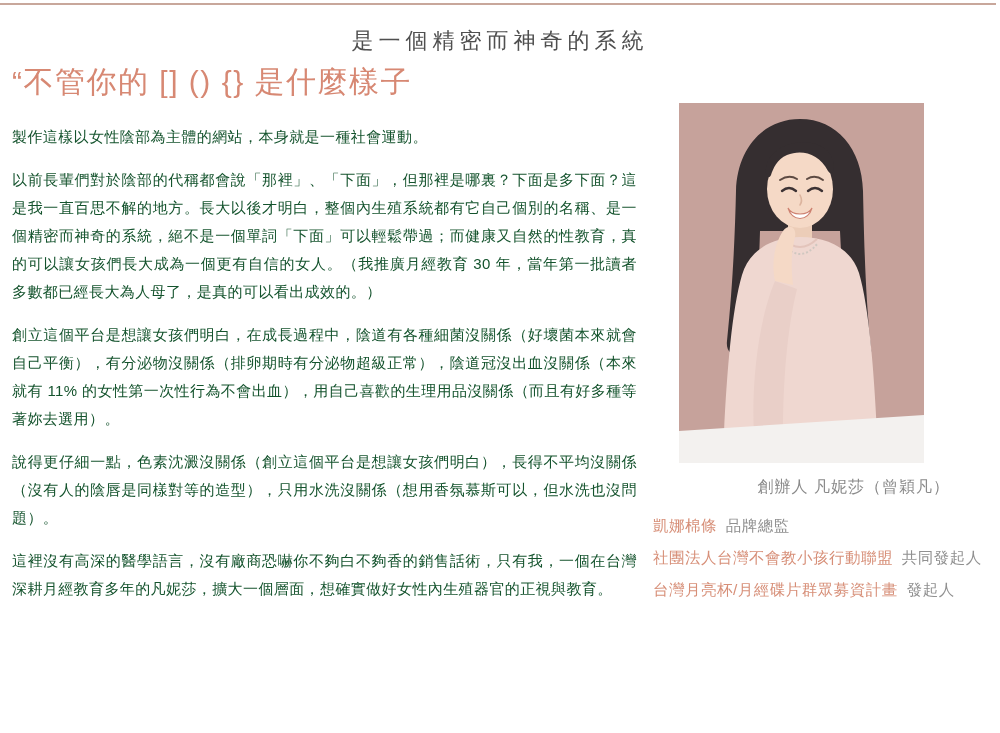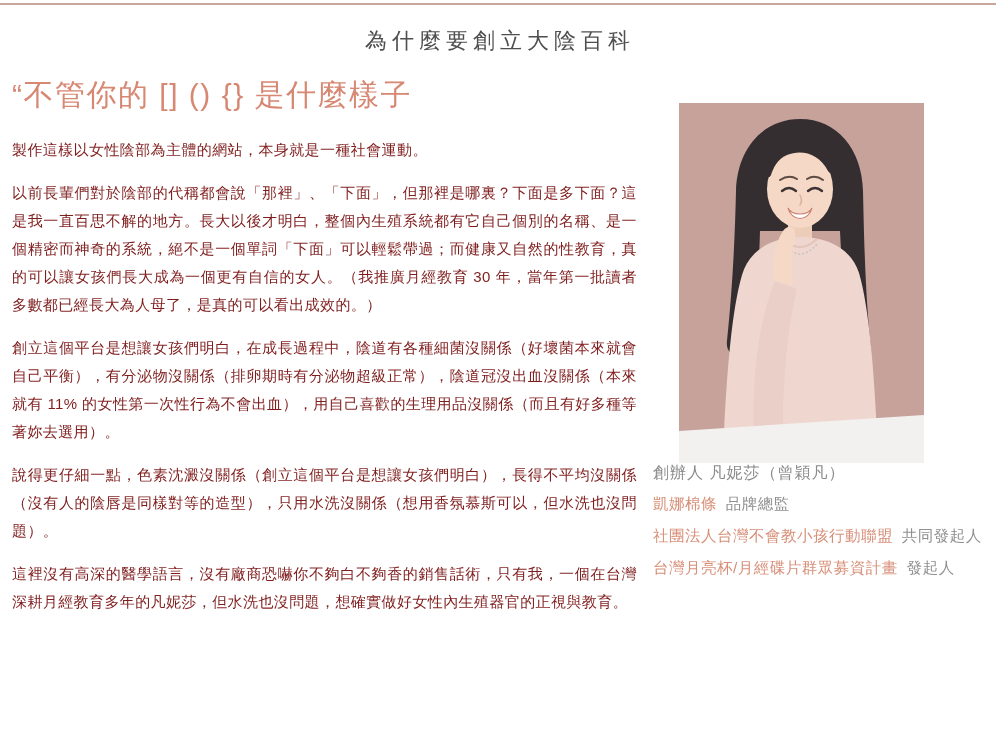--- a/index.html
+++ b/index.html
@@ -11,70 +11,70 @@
   .top-line{
     position:absolute;top:3px;left:0;width:996px;height:2px;
     background:#c8a79b;
   }
   .page-title{
     position:absolute;top:26px;left:0;width:1000px;margin:0;
     text-align:center;font-size:22px;font-weight:400;line-height:30px;
     color:#4f4f4f;letter-spacing:5px;
   }
   .left-col{
-    position:absolute;left:12px;top:75px;width:625px;
+    position:absolute;left:12px;top:62px;width:625px;
   }
   .quote{
     margin:0 0 21px 0;font-weight:400;
     font-size:30px;line-height:40px;letter-spacing:1.5px;
     color:#d78873;
   }
   .quote .ql{display:block;}
   .left-col p{
     margin:0 0 15px 0;
     font-size:15px;line-height:28px;letter-spacing:0.4px;
-    color:#7f1d1d;
+    color:#14532d;
     text-align:justify;
   }
   .right-col{
     position:absolute;left:653px;top:103px;width:297px;
   }
   .photo{
     display:block;margin:0 auto;width:245px;height:360px;
   }
   .caption{
-    text-align:left;
+    margin-top:14px;text-align:right;
     font-size:16px;letter-spacing:1px;color:#8a8a8a;
   }
-  .creds{margin-top:4px;}
+  .creds{margin-top:12px;}
   .cred{
     font-size:15.5px;line-height:32px;letter-spacing:0.5px;
     color:#909090;white-space:nowrap;
   }
   .cred-link{
     color:#d78f78;text-decoration:none;cursor:pointer;
   }
   .cred-role{color:#909090;margin-left:4px;}
 </style>
 </head>
 <body>
 
 <div class="top-line"></div>
 
-<h1 class="page-title">為什麼要創立大陰百科</h1>
+<h1 class="page-title">是一個精密而神奇的系統</h1>
 
 <div class="left-col">
   <h2 class="quote">
     <span class="ql">“不管你的 [] () {} 是什麼樣子</span>
   </h2>
   <p>製作這樣以女性陰部為主體的網站，本身就是一種社會運動。</p>
   <p>以前長輩們對於陰部的代稱都會說「那裡」、「下面」，但那裡是哪裏？下面是多下面？這是我一直百思不解的地方。長大以後才明白，整個內生殖系統都有它自己個別的名稱、是一個精密而神奇的系統，絕不是一個單詞「下面」可以輕鬆帶過；而健康又自然的性教育，真的可以讓女孩們長大成為一個更有自信的女人。（我推廣月經教育 30 年，當年第一批讀者多數都已經長大為人母了，是真的可以看出成效的。）</p>
   <p>創立這個平台是想讓女孩們明白，在成長過程中，陰道有各種細菌沒關係（好壞菌本來就會自己平衡），有分泌物沒關係（排卵期時有分泌物超級正常），陰道冠沒出血沒關係（本來就有 11% 的女性第一次性行為不會出血），用自己喜歡的生理用品沒關係（而且有好多種等著妳去選用）。</p>
   <p>說得更仔細一點，色素沈澱沒關係（創立這個平台是想讓女孩們明白），長得不平均沒關係（沒有人的陰唇是同樣對等的造型），只用水洗沒關係（想用香氛慕斯可以，但水洗也沒問題）。</p>
-  <p>這裡沒有高深的醫學語言，沒有廠商恐嚇你不夠白不夠香的銷售話術，只有我，一個在台灣深耕月經教育多年的凡妮莎，但水洗也沒問題，想確實做好女性內生殖器官的正視與教育。</p>
+  <p>這裡沒有高深的醫學語言，沒有廠商恐嚇你不夠白不夠香的銷售話術，只有我，一個在台灣深耕月經教育多年的凡妮莎，擴大一個層面，想確實做好女性內生殖器官的正視與教育。</p>
 </div>
 
 <div class="right-col">
   <svg class="photo" viewBox="0 0 245 360" xmlns="http://www.w3.org/2000/svg" role="img">
 
     <rect x="0" y="0" width="245" height="360" fill="#c6a29b"></rect>
 
     <path d="M121,16 C84,16 58,46 57,88 C56,130 54,180 48,238 C46,254 64,258 70,246 C78,205 80,165 81,128 L161,128 C163,170 166,215 172,252 C176,264 194,260 192,246 C186,190 185,130 184,88 C183,46 158,16 121,16 Z" fill="#352e30"></path>
 
     <rect x="109" y="108" width="24" height="34" fill="#eccdb8"></rect>

